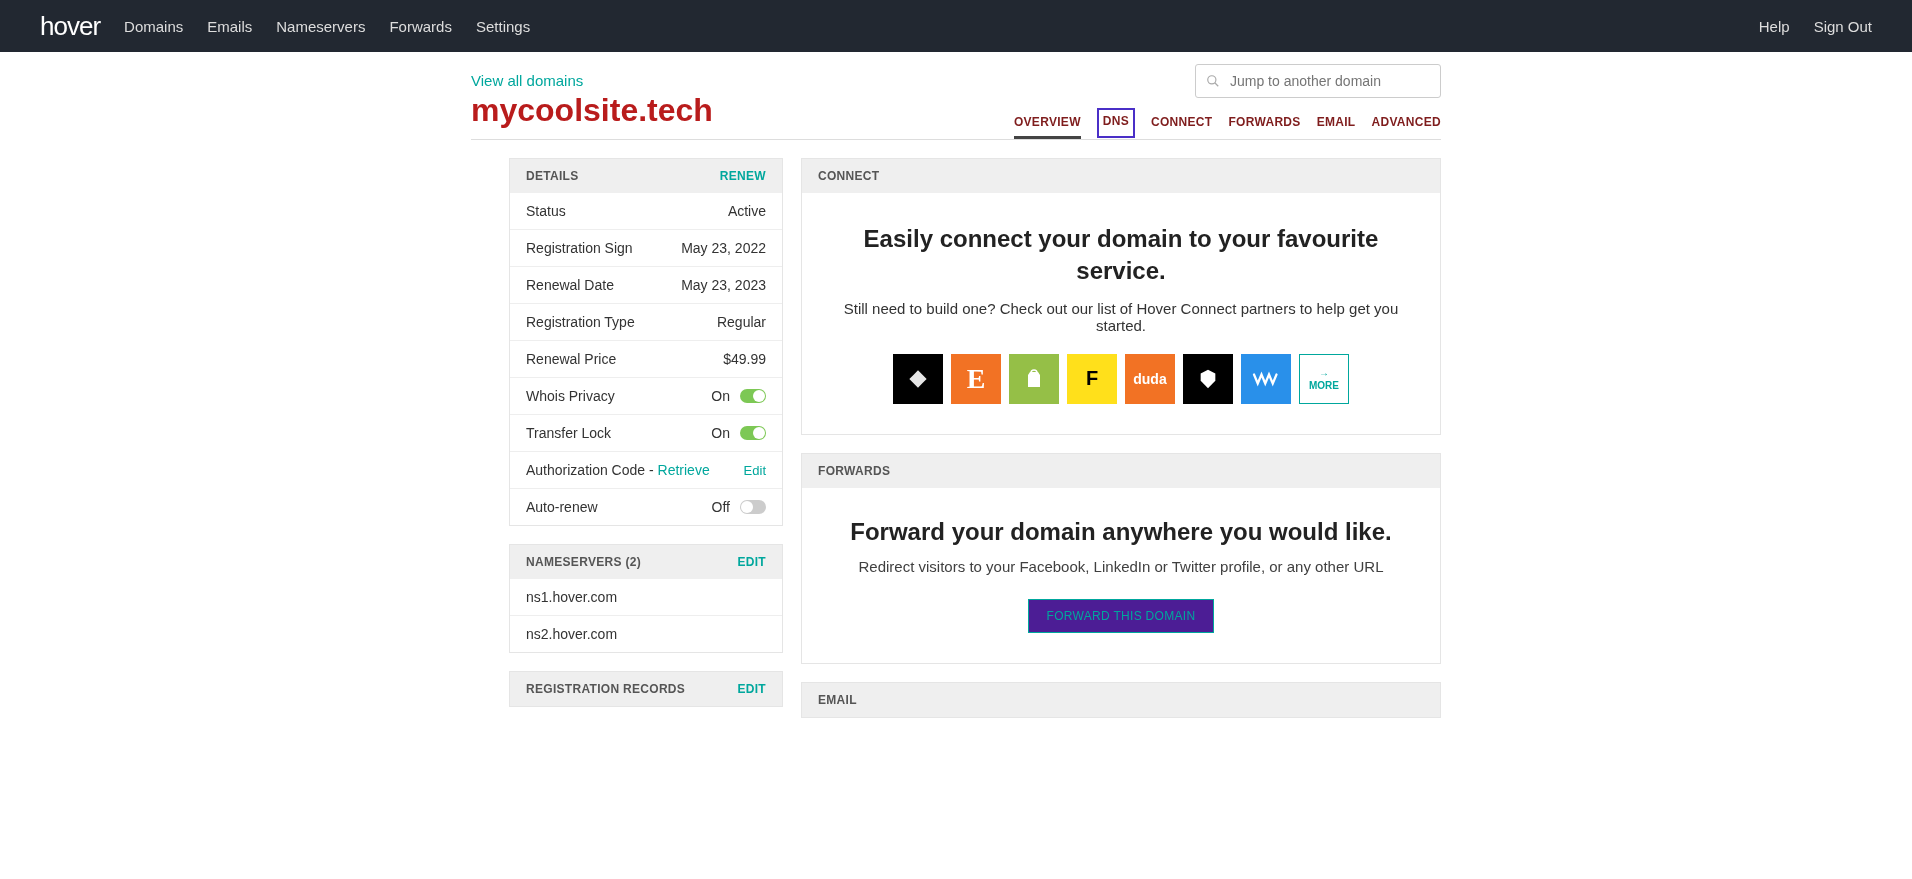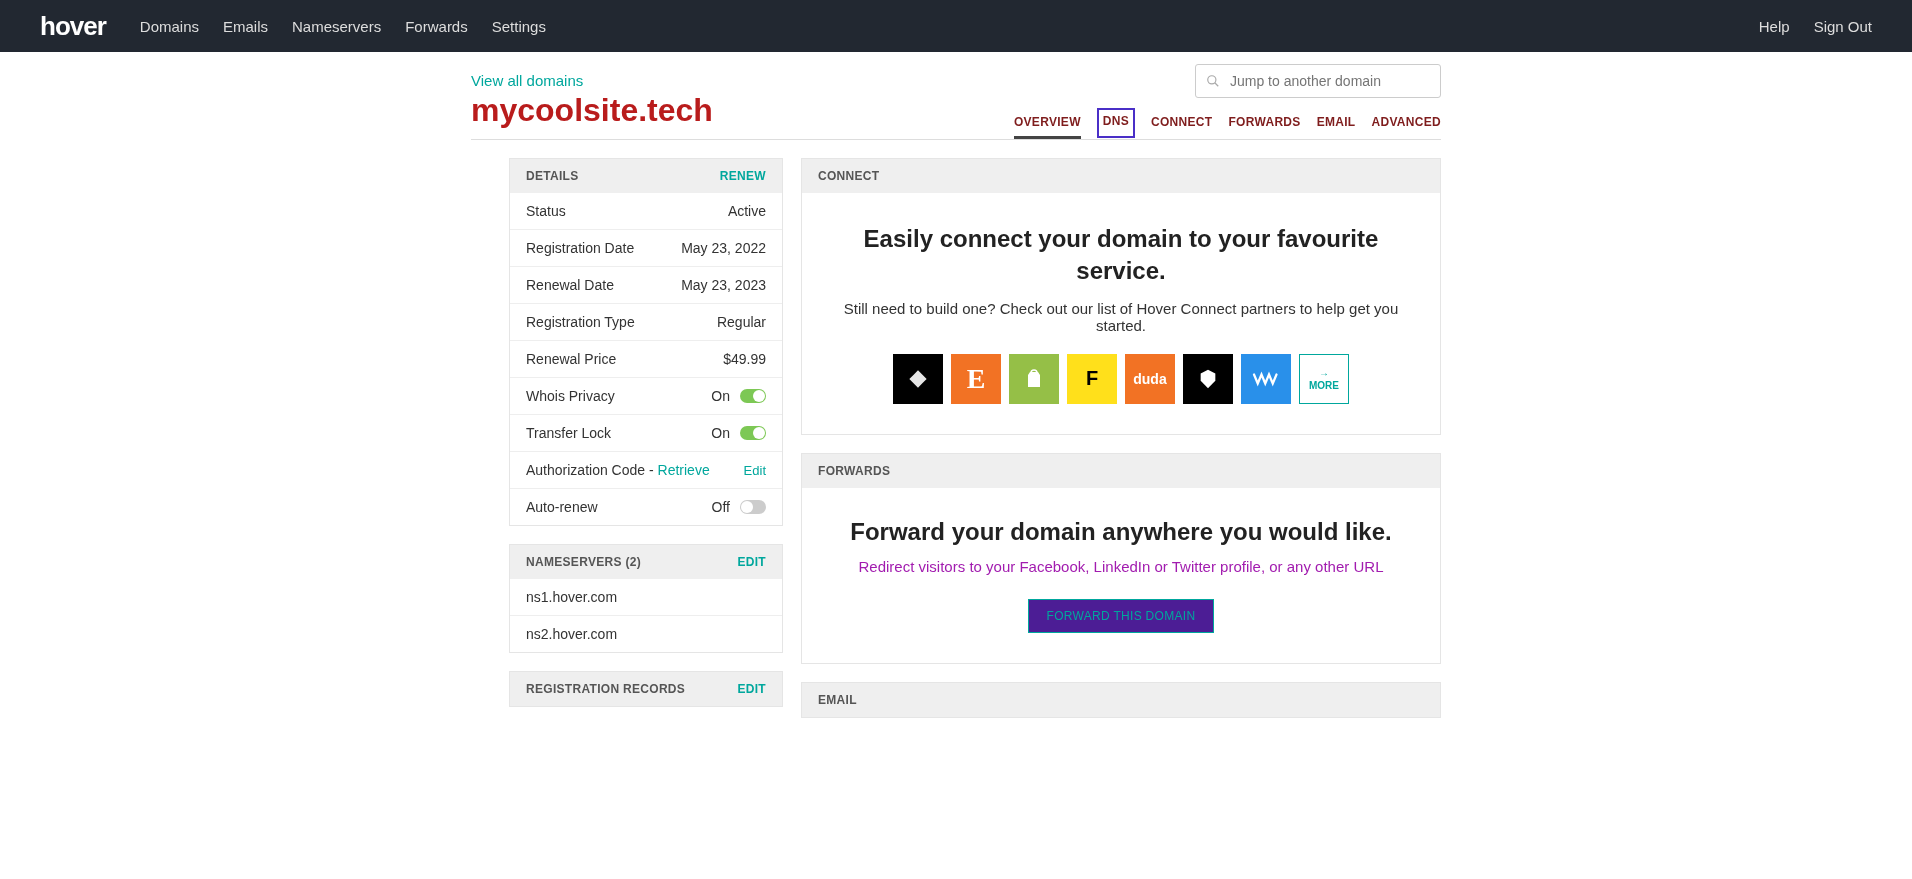--- a/index.html
+++ b/index.html
@@ -1,21 +1,21 @@
 <!DOCTYPE html>
 <html><head>
   <meta charset="utf-8">
   <style>
     * { box-sizing: border-box; margin: 0; padding: 0; }
     body { font-family: -apple-system, BlinkMacSystemFont, "Segoe UI", Helvetica, Arial, sans-serif; background: #fff; color: #333; }
     
     
     .topnav { background: #222831; height: 52px; display: flex; align-items: center; padding: 0 40px; justify-content: space-between; }
     .topnav-left { display: flex; align-items: center; gap: 24px; }
-    .logo { color: #fff; font-size: 26px; font-weight: 700; letter-spacing: -1px; margin-right: 10px; }
+    .logo { color: #fff; font-size: 26px; font-weight: 400; letter-spacing: -1px; }
     .nav-link { color: #ddd; font-size: 15px; text-decoration: none; cursor: pointer; }
     .topnav-right { display: flex; gap: 24px; }
     
     
     .container { max-width: 970px; margin: 0 auto; padding: 20px 0; }
     
     
     .header-row { display: flex; justify-content: space-between; align-items: flex-end; border-bottom: 1px solid #ddd; margin-bottom: 18px; position: relative; }
     .header-left { }
     .view-all { color: #00a79d; text-decoration: none; font-size: 15px; cursor: pointer; }
@@ -74,21 +74,21 @@
     .svc.shopify { background: #95bf47; }
     .svc.flywheel { background: #ffe01b; color: #000; font-weight: 900; }
     .svc.duda { background: #f27224; font-size: 14px; font-weight: 600; }
     .svc.bigcartel { background: #000; }
     .svc.weebly { background: #2990ea; font-size: 26px; }
     .svc.more { background: #fff; border: 1px solid #00a79d; color: #00a79d; font-size: 10px; font-weight: 600; flex-direction: column; gap: 2px; }
     
     
     .fwd-body { padding: 30px 40px; text-align: center; }
     .fwd-headline { font-size: 24px; font-weight: 600; color: #222; margin-bottom: 12px; }
-    .fwd-sub { font-size: 15px; color: #a21caf; margin-bottom: 24px; }
+    .fwd-sub { font-size: 15px; color: #404040; margin-bottom: 24px; }
     .btn-outline { display: inline-block; border: 1px solid #00a79d; color: #00a79d; padding: 9px 18px; font-size: 12px; font-weight: 400; letter-spacing: 0.3px; cursor: pointer; background: #4c1d95; }
   </style>
 </head>
 <body>
 
 <div class="topnav">
   <div class="topnav-left">
     <span class="logo">hover</span>
     <a class="nav-link">Domains</a>
     <a class="nav-link">Emails</a>
@@ -135,21 +135,21 @@
       <div class="panel">
         <div class="panel-header">
           <span class="panel-title">DETAILS</span>
           <span class="panel-action">RENEW</span>
         </div>
         <div class="detail-row">
           <span class="detail-label">Status</span>
           <span class="detail-value">Active</span>
         </div>
         <div class="detail-row">
-          <span class="detail-label">Registration Date</span>
+          <span class="detail-label">Registration Sign</span>
           <span class="detail-value">May 23, 2022</span>
         </div>
         <div class="detail-row">
           <span class="detail-label">Renewal Date</span>
           <span class="detail-value">May 23, 2023</span>
         </div>
         <div class="detail-row">
           <span class="detail-label">Registration Type</span>
           <span class="detail-value">Regular</span>
         </div>

